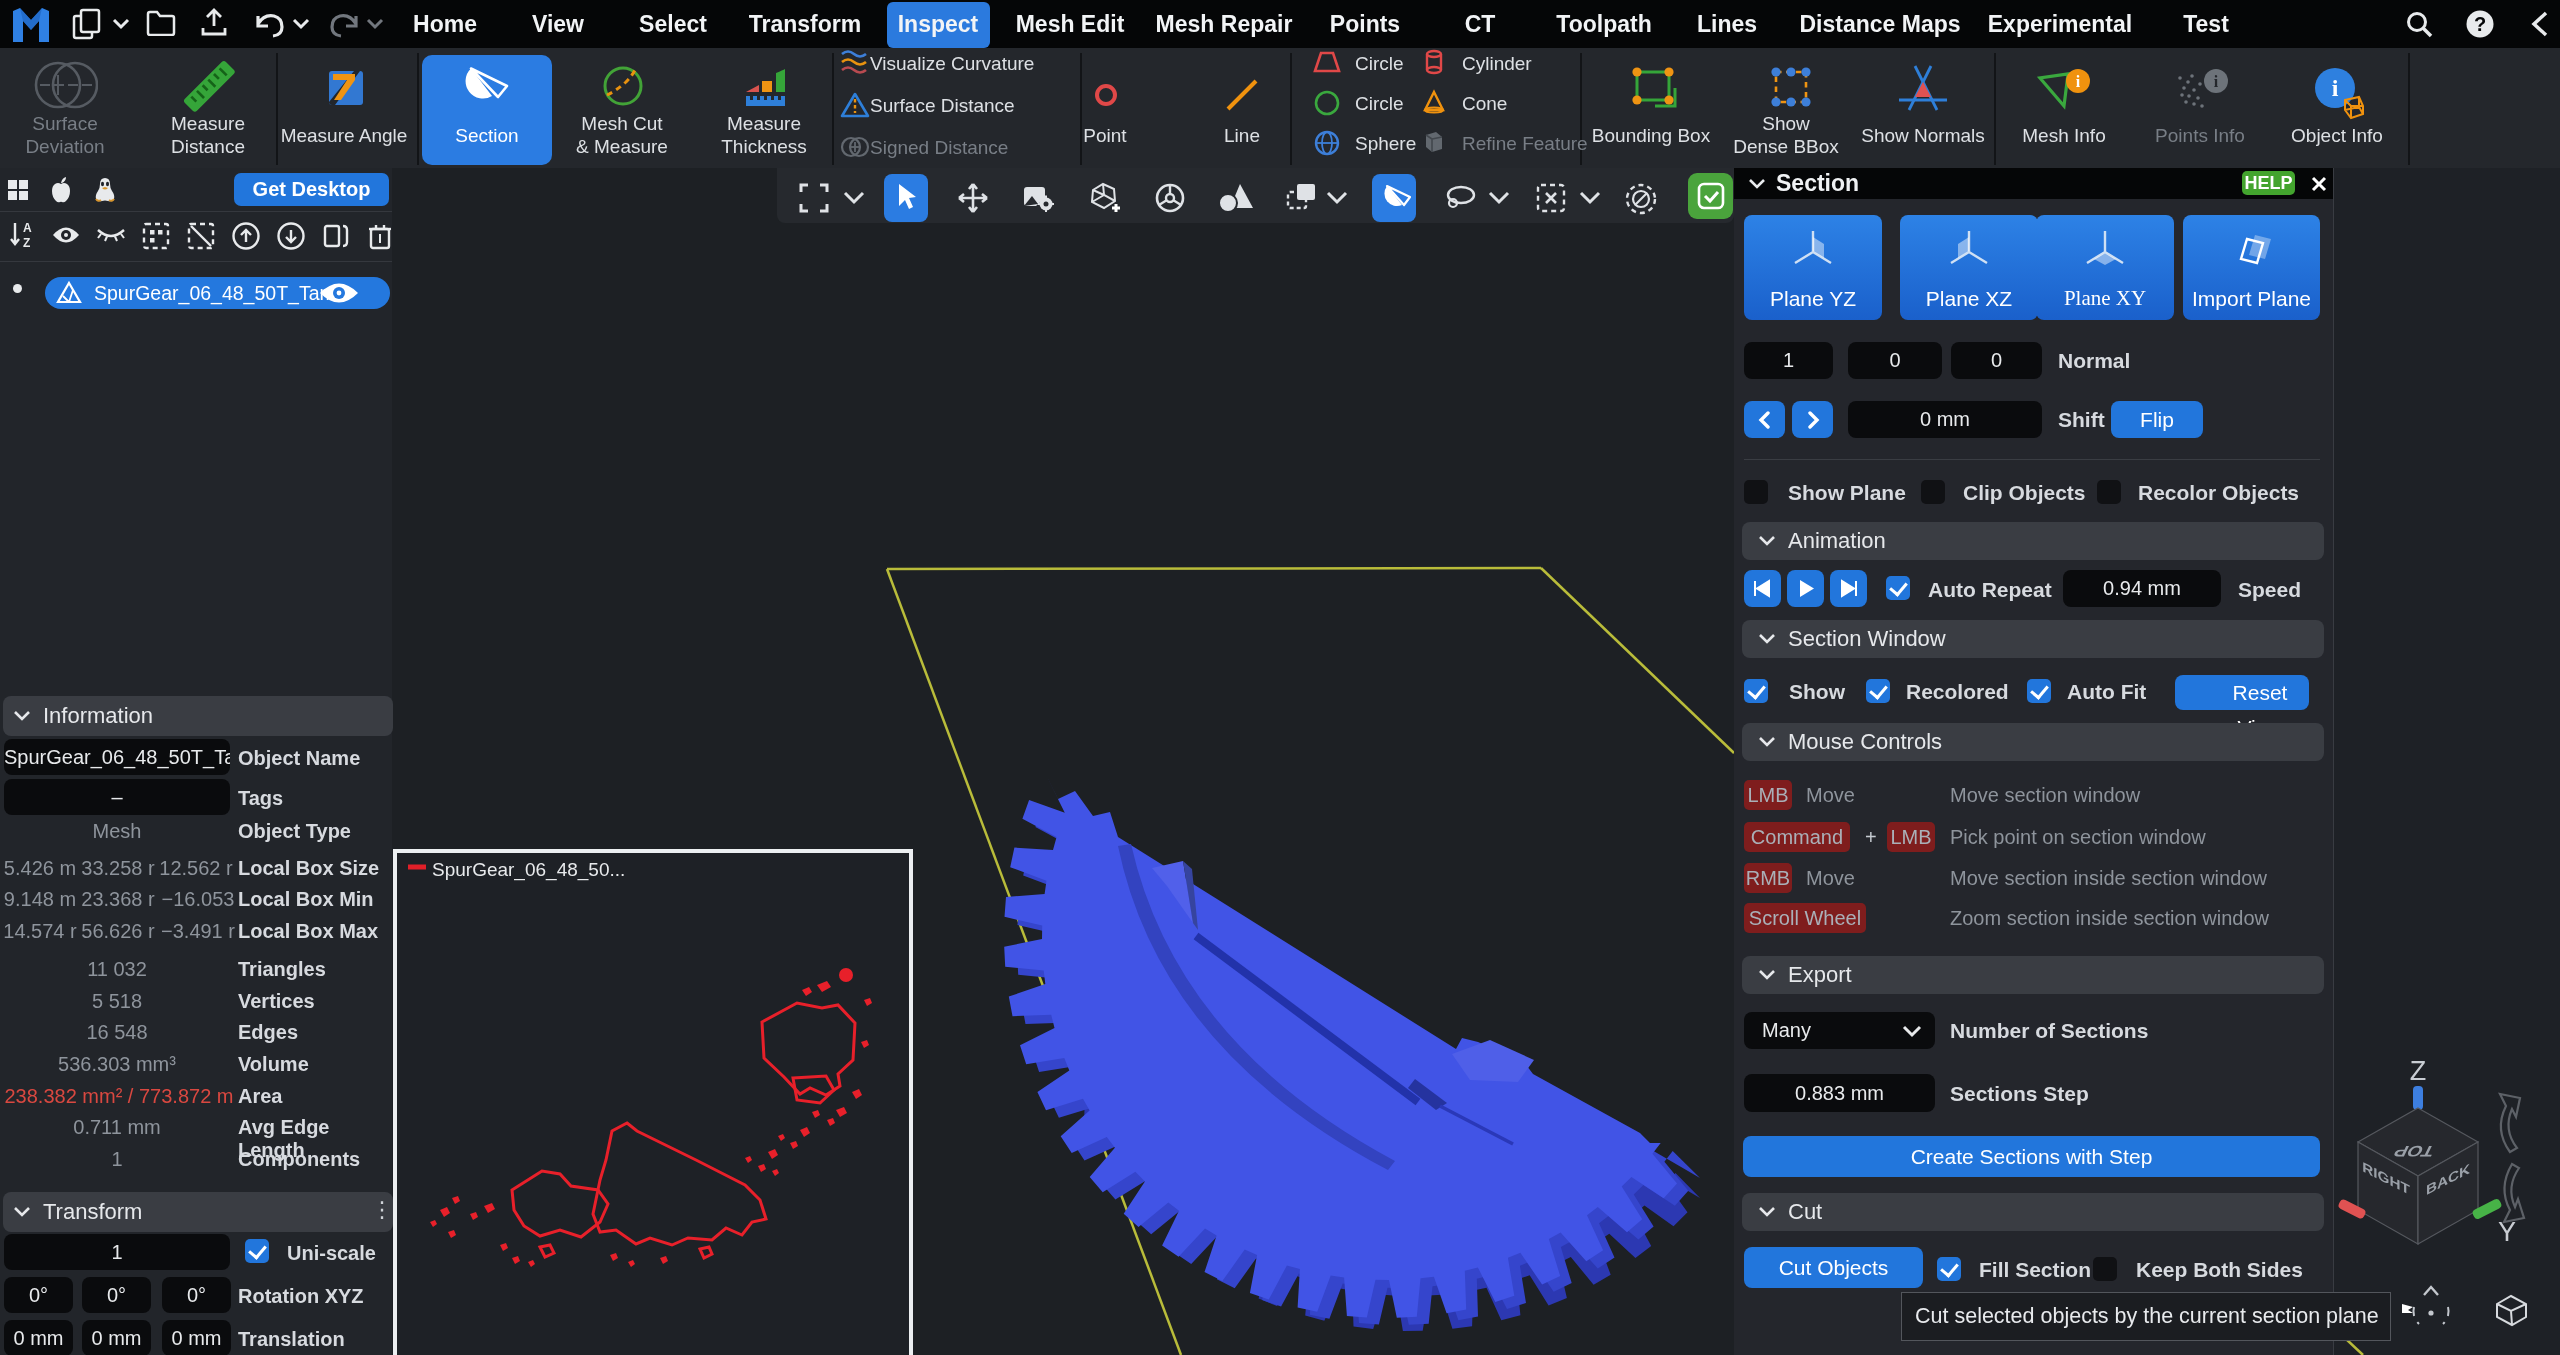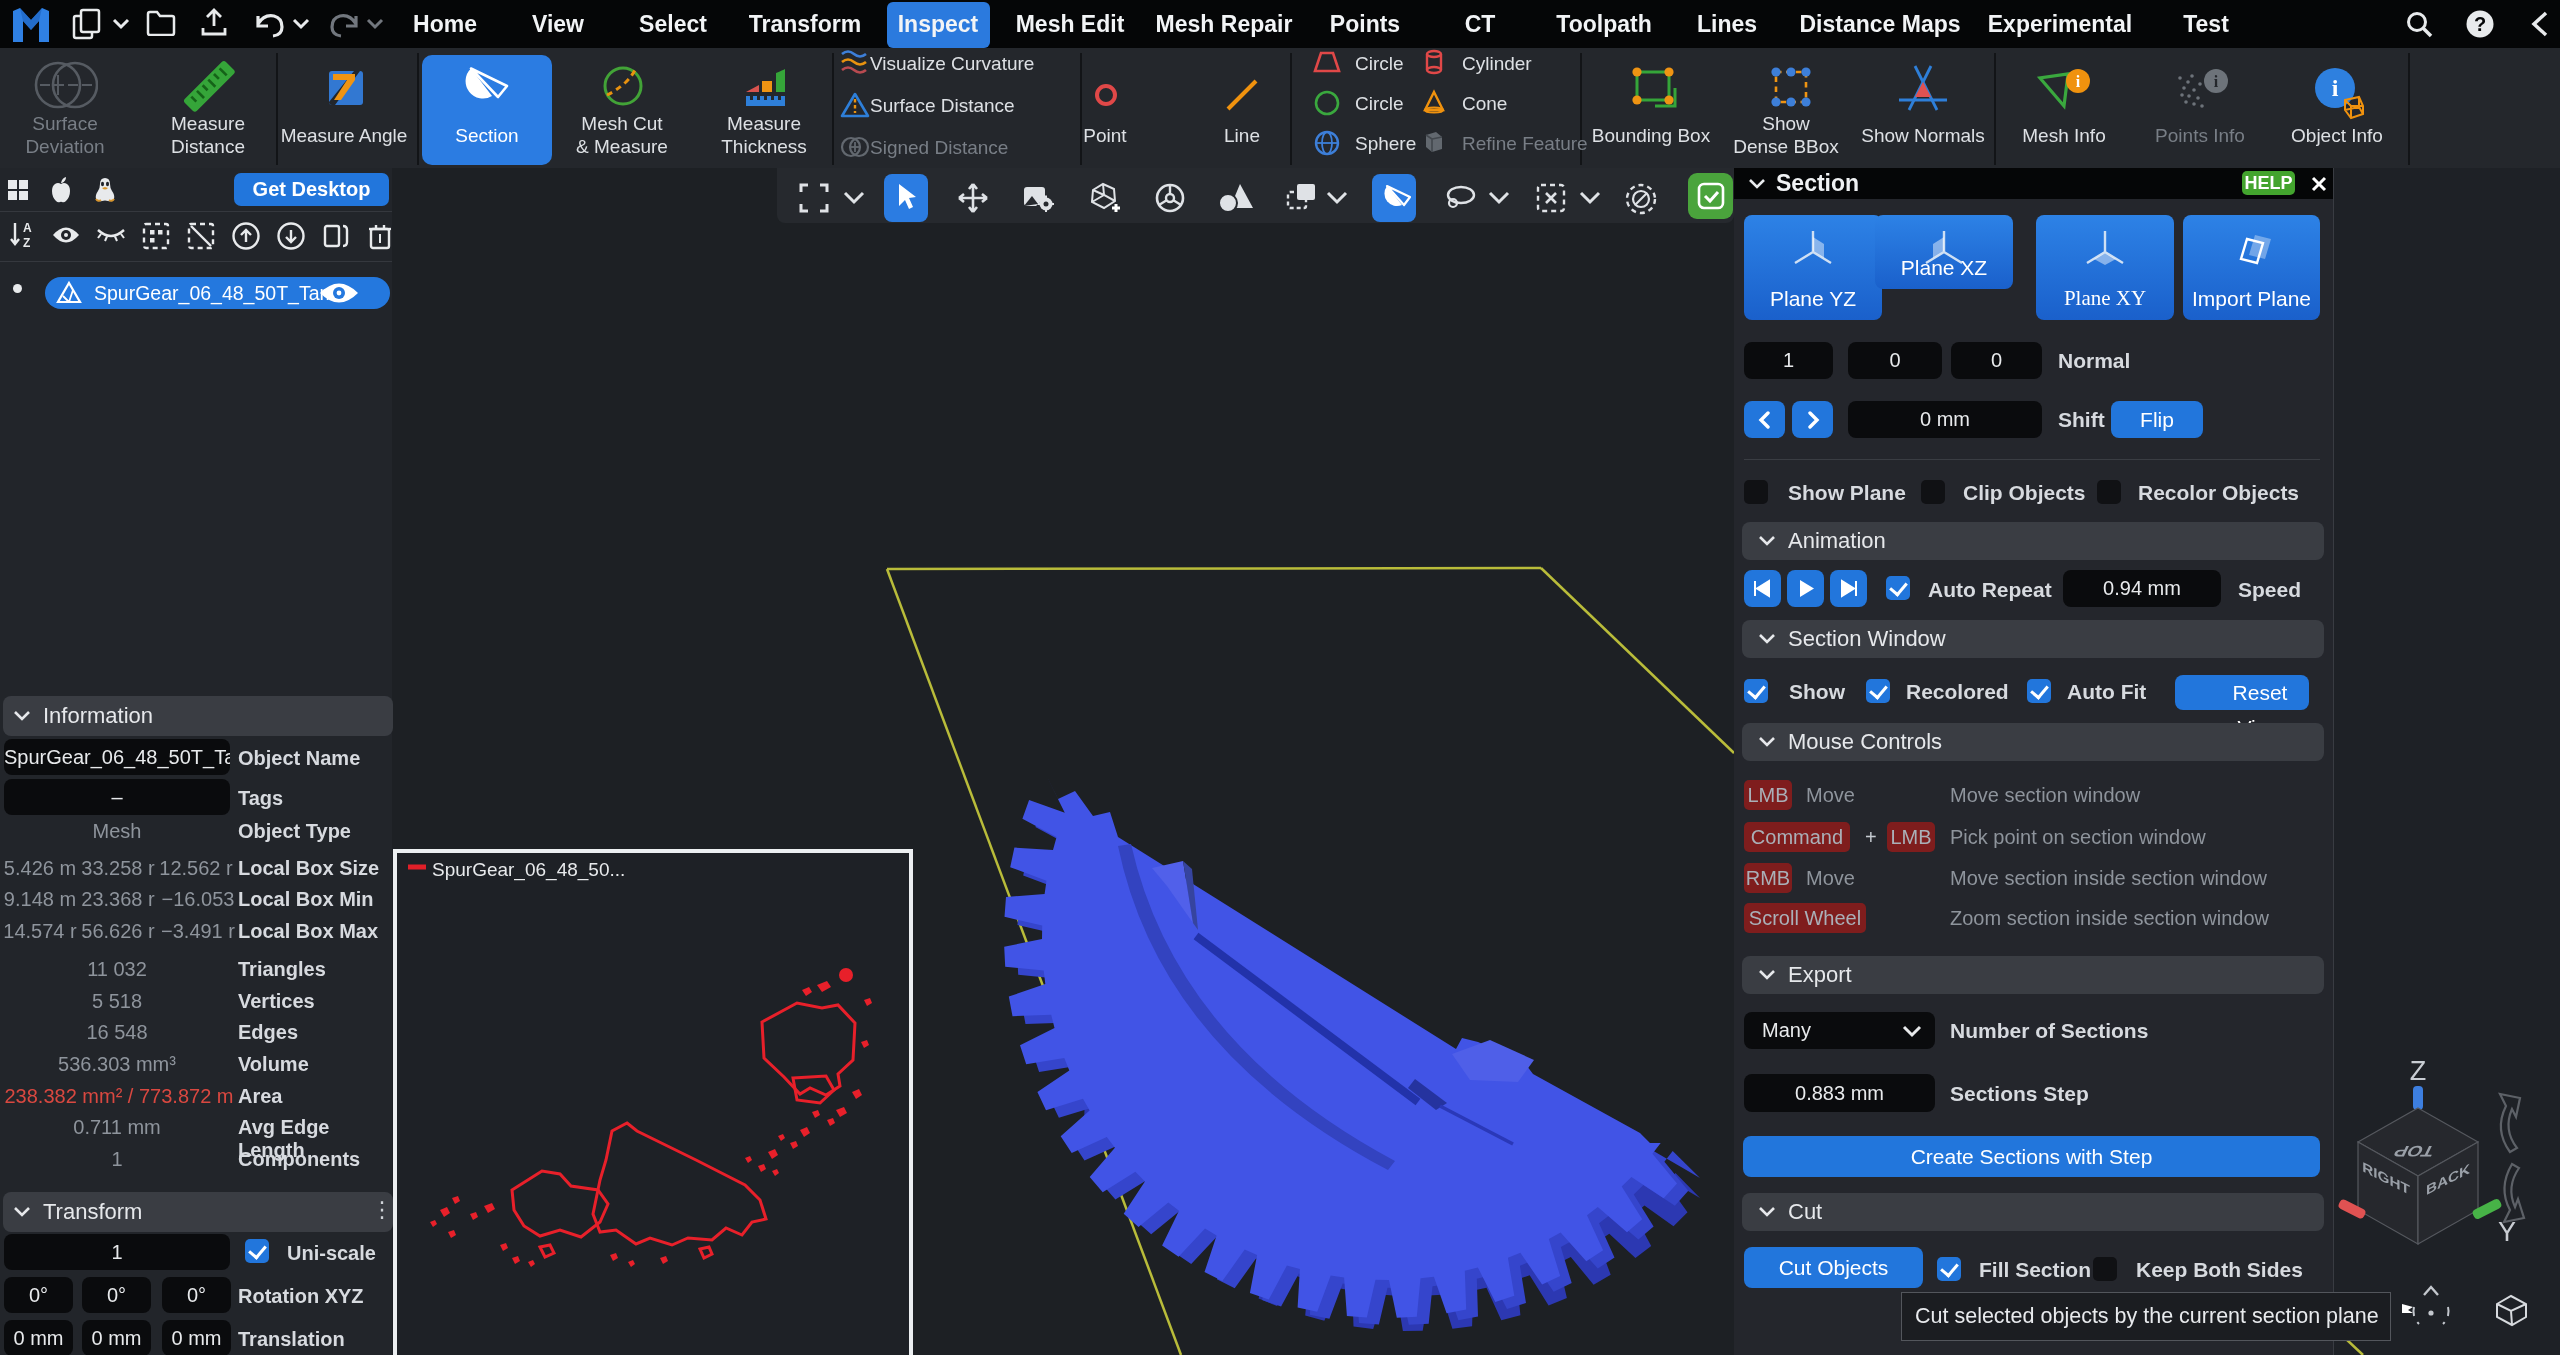--- a/index.html
+++ b/index.html
@@ -609,21 +609,21 @@
       </svg>
   </div>
 
   <div class="btn pb" style="left:10px;top:47px;width:138px;height:105px;background:linear-gradient(#2d82e6,#1a60cb);">
     <svg style="position:absolute;left:44px;top:12px;" width="50" height="50" viewBox="0 0 50 50">
       <path d="M25 25 L25 4 M25 25 L7 36 M25 25 L43 36" stroke="#cfe0f4" stroke-width="2.4" fill="none"></path>
       <path d="M25 10 L36 17 L36 31 L25 24 Z" fill="#ffffff" opacity="0.45"></path>
     </svg>
     <div style="position:absolute;bottom:9px;width:100%;font-size:21px;">Plane YZ</div>
   </div>
-  <div class="btn pb" style="left:141px;top:47px;width:138px;height:74px;background:linear-gradient(#2d82e6,#1a60cb);">
+  <div class="btn pb" style="left:166px;top:47px;width:138px;height:105px;background:linear-gradient(#2d82e6,#1a60cb);">
     <svg style="position:absolute;left:44px;top:12px;" width="50" height="50" viewBox="0 0 50 50">
       <path d="M25 25 L25 4 M25 25 L7 36 M25 25 L43 36" stroke="#cfe0f4" stroke-width="2.4" fill="none"></path>
       <path d="M25 10 L14 17 L14 31 L25 24 Z" fill="#ffffff" opacity="0.45"></path>
     </svg>
     <div style="position:absolute;bottom:9px;width:100%;font-size:21px;">Plane XZ</div>
   </div>
   <div class="btn pb" style="left:302px;top:47px;width:138px;height:105px;background:linear-gradient(#2d82e6,#1a60cb);font-family:Liberation Serif, serif;">
     <svg style="position:absolute;left:44px;top:12px;" width="50" height="50" viewBox="0 0 50 50">
       <path d="M25 25 L25 4 M25 25 L7 36 M25 25 L43 36" stroke="#cfe0f4" stroke-width="2.4" fill="none"></path>
       <path d="M25 26 L36 32 L25 38 L14 32 Z" fill="#ffffff" opacity="0.45"></path>

